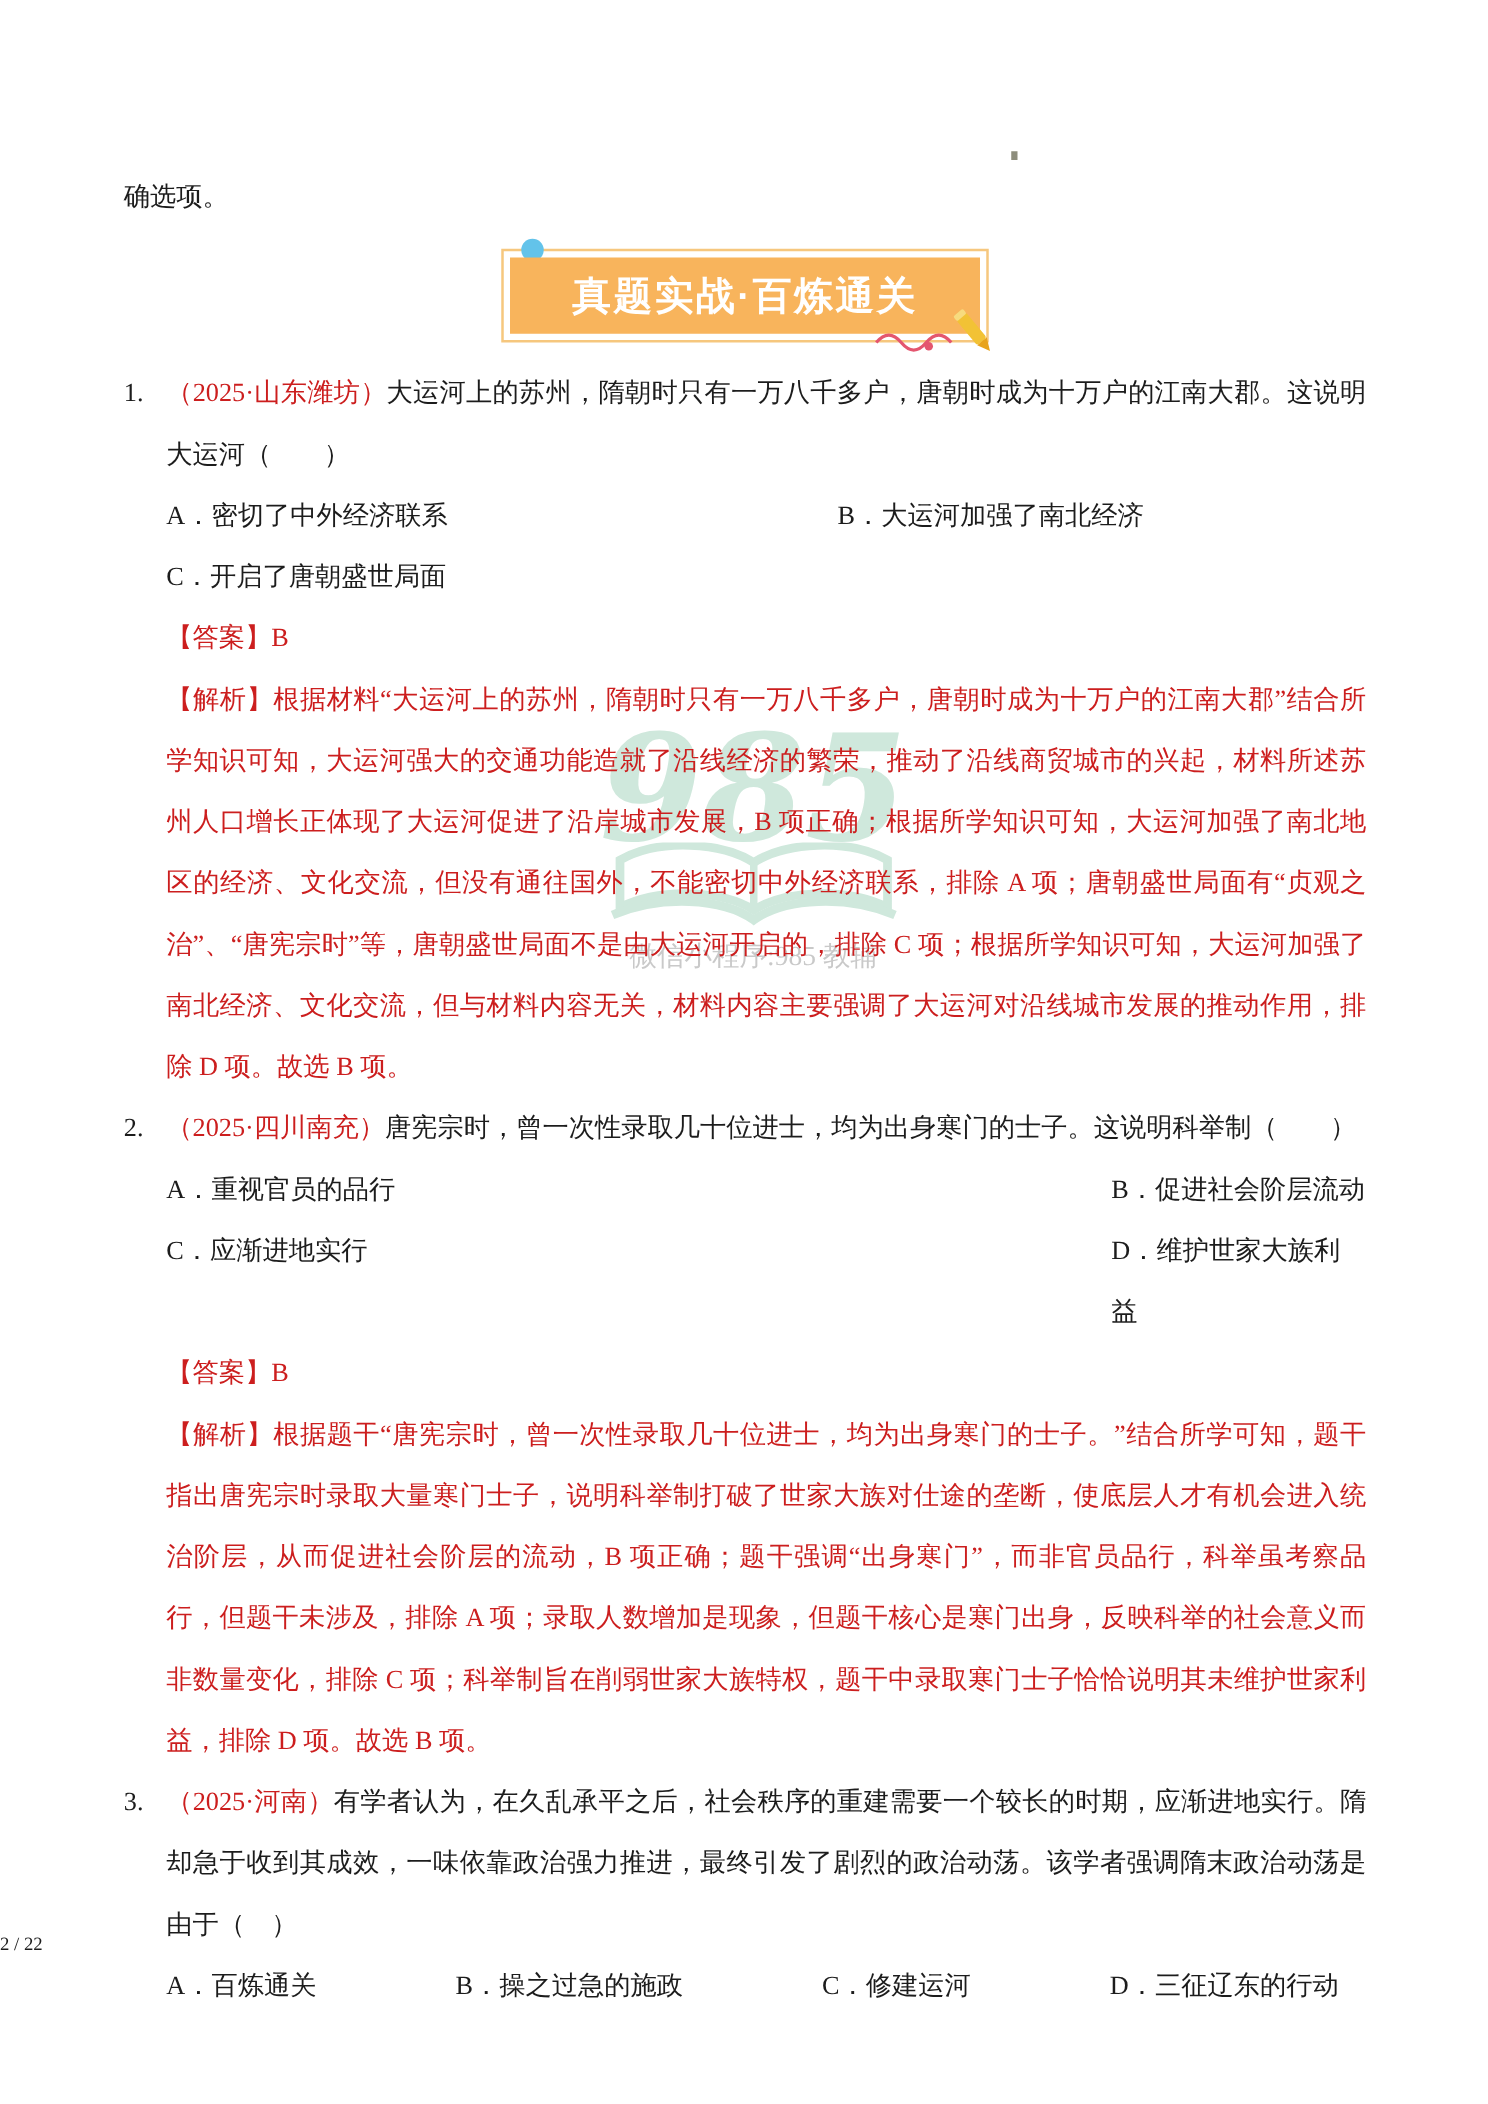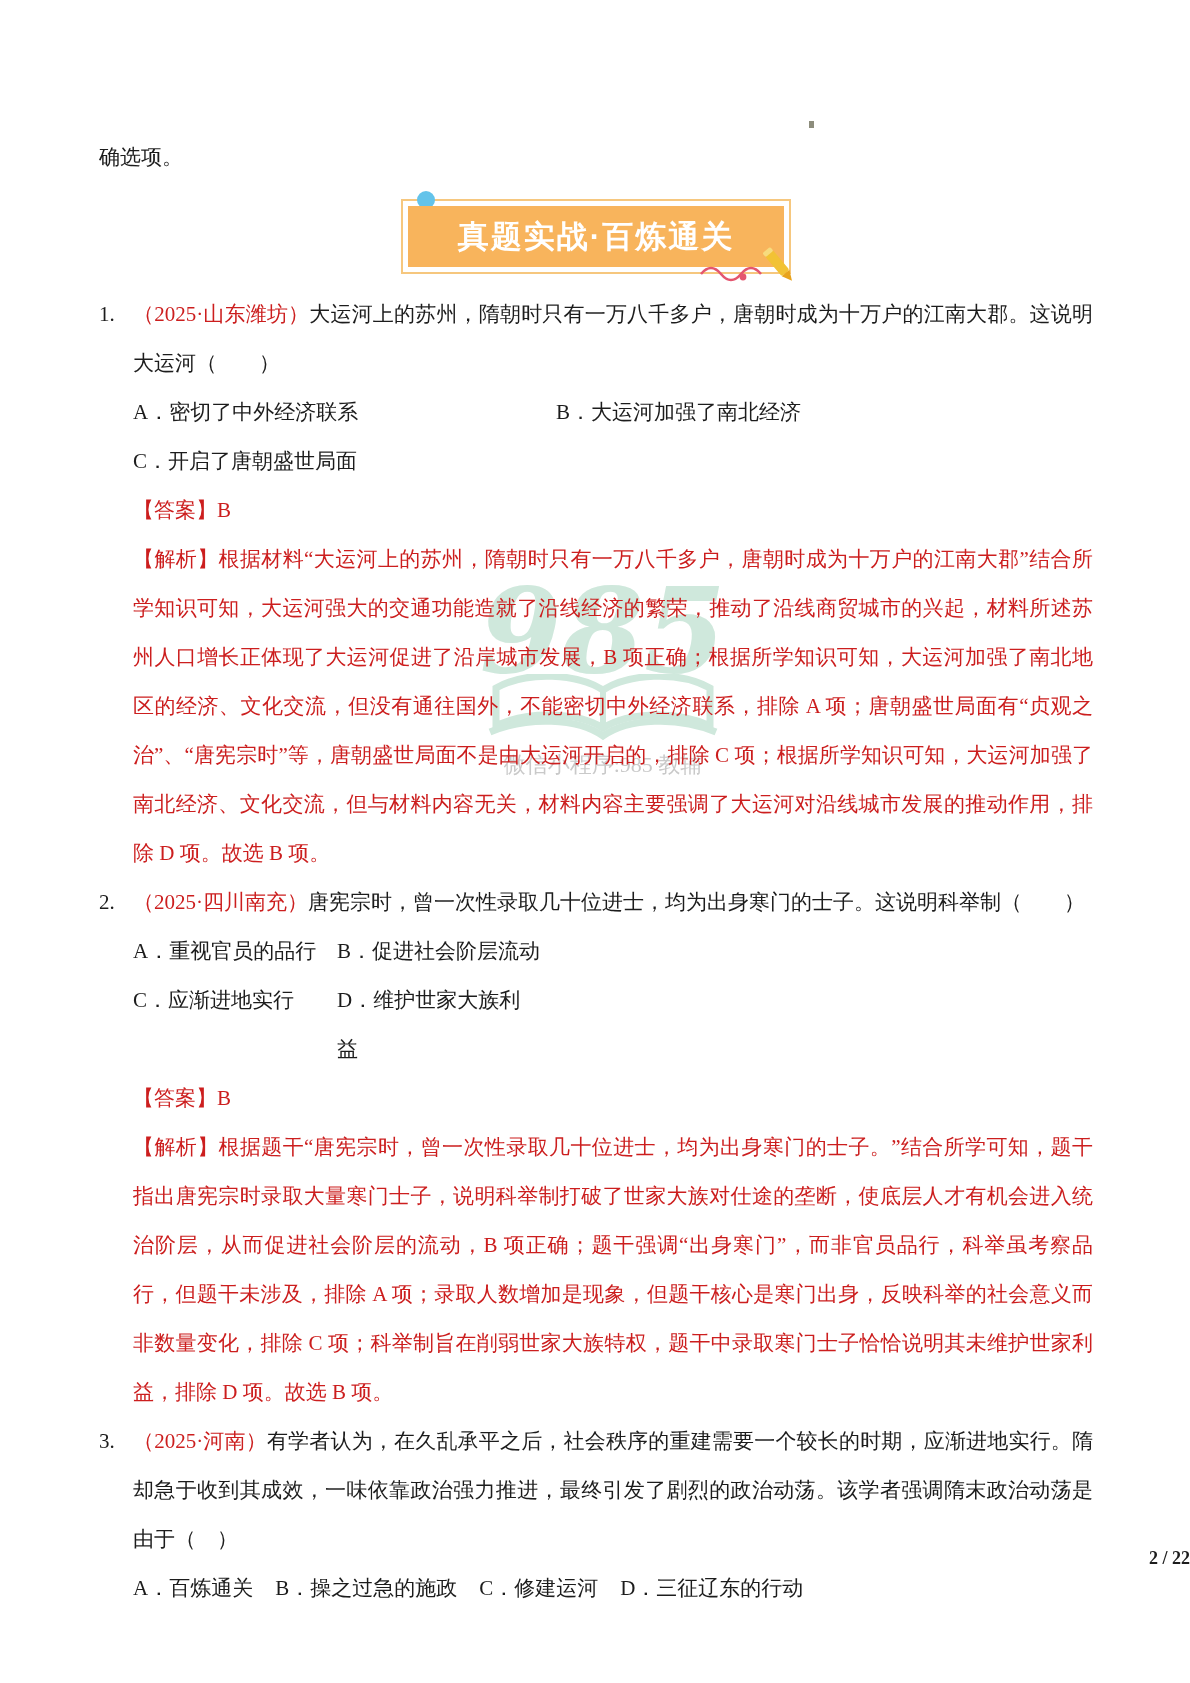--- a/index.html
+++ b/index.html
@@ -60,21 +60,21 @@
   .banner-decor{
     position:absolute;
     right:-18px;bottom:-14px;
     width:110px;height:46px;
   }
   
   .question{position:relative;padding-left:34px;}
   .q-num{position:absolute;left:0;top:0;}
   .q-stem{text-align:justify;}
   .q-source{color:var(--red);}
-  .opt-row{display:flex;}
+  .opt-row{display:flex;justify-content:space-between;}
   .opts-wide .opt{width:423px;flex:none;}
   .opts-narrow .opt{width:204px;flex:none;}
   .opts-inline .opt{margin-right:22px;flex:none;}
   .q-answer{color:var(--red);}
   .q-analysis{color:var(--red);text-align:justify;}
   
   .watermark{
     position:absolute;
     z-index:0;
     left:438px;top:572px;
@@ -96,23 +96,23 @@
     font-size:22px;
     line-height:1.2;
     color:var(--wm-gray);
     white-space:nowrap;
   }
   
   .footer{
     position:absolute;
     z-index:1;
     left:0;right:0;top:1548px;
-    text-align:right;
-    font-weight:700;
-    font-size:18px;
+    text-align:left;
+    font-weight:400;
+    font-size:15px;
   }
   .speck{
     position:absolute;z-index:1;
     left:809px;top:121px;
     width:5px;height:7px;
     background:#8d8d7c;
   }
 </style>
 </head>
 <body>

